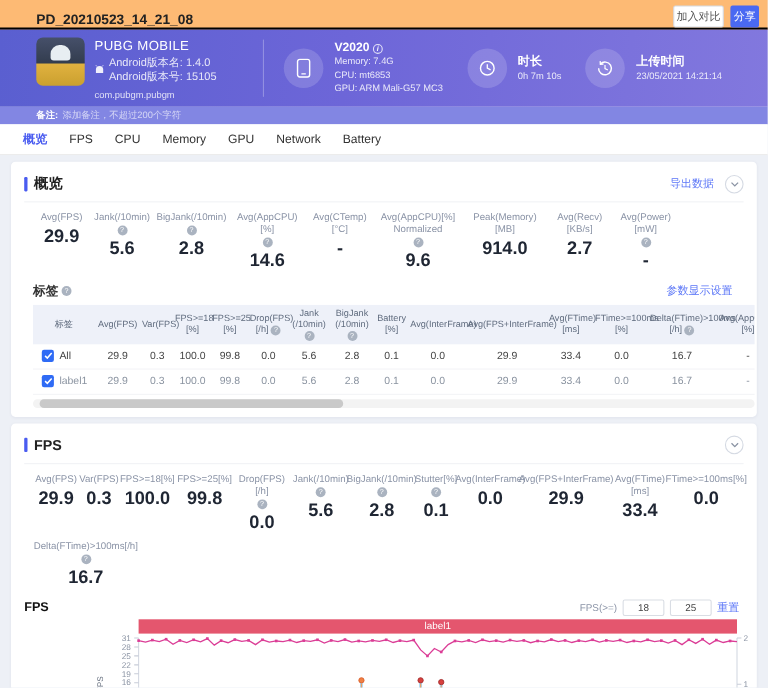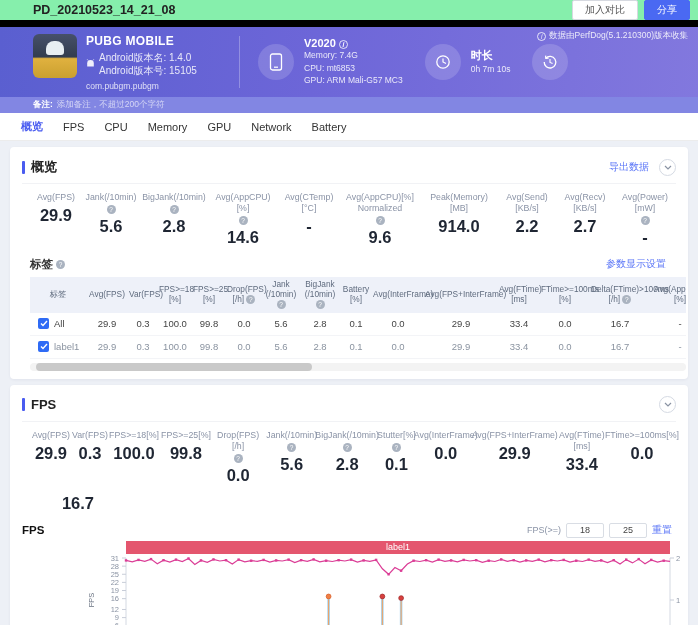--- a/index.html
+++ b/index.html
@@ -1,38 +1,38 @@
 <!DOCTYPE html>
 <html><head>
 <meta charset="utf-8">
 <style>
   * { margin:0; padding:0; box-sizing:border-box; }
   html,body { width:698px; height:625px; overflow:hidden; background:#edf0f6;
     font-family:"Liberation Sans","DejaVu Sans",sans-serif; }
   
-  .topbar { height:27px; background:#86efac; display:flex; align-items:center;
-    padding:0 8px 0 33px; border-bottom:7px solid #000000; }
+  .topbar { height:27px; background:#fdba74; display:flex; align-items:flex-end;
+    padding:0 8px 0 33px; border-bottom:2px solid #000000; }
   .topbar .title { font-size:12.5px; font-weight:bold; color:#222; flex:1; }
-  .btn { font-size:10px; padding:2px 12px; border:1px solid #d6d9e0; border-radius:2px;
+  .btn { font-size:10px; padding:2px 2px; border:1px solid #d6d9e0; border-radius:2px;
     background:#fff; color:#555; margin-left:6px; cursor:pointer; }
   .btn-primary { background:#4a69f2; border-color:#4a69f2; color:#fff; }
   
   .banner { height:70px; background:linear-gradient(95deg,#5a5fd0 0%,#6d66d8 45%,#8278de 100%);
     display:flex; align-items:center; padding:0 10px 0 33px; position:relative; color:#fff; }
   .collect-note { position:absolute; top:3px; right:10px; font-size:8.5px; color:rgba(255,255,255,.85);
     display:flex; align-items:center; gap:3px; }
   .i-circle { width:9px; height:9px; border:1px solid rgba(255,255,255,.8); border-radius:50%;
     font-size:6.5px; line-height:7px; text-align:center; display:inline-block; font-style:italic; }
   .app-block { display:flex; gap:9px; width:200px; }
   .app-icon { width:44px; height:44px; border-radius:6px; flex:none;
     background:linear-gradient(180deg,#46506a 0%,#333d4f 52%,#e0b13f 56%,#caa02f 100%);
     position:relative; overflow:hidden; }
   .app-icon::before { content:""; position:absolute; left:13px; top:7px; width:18px; height:14px;
     background:#e8eef2; border-radius:8px 8px 3px 3px; }
-  .app-name { font-size:12px; font-weight:bold; letter-spacing:.3px; }
+  .app-name { font-size:12px; font-weight:normal; letter-spacing:.3px; }
   .app-sub { display:flex; gap:4px; margin-top:3px; align-items:center; }
   .app-lines { font-size:10px; color:rgba(255,255,255,.85); line-height:1.35; }
   .pkg { font-size:8.5px; color:rgba(255,255,255,.8); margin-top:3px; }
   .vsep { width:1px; height:52px; background:rgba(255,255,255,.28); margin:0 18px 0 6px; }
   .info-block { display:flex; gap:10px; align-items:center; margin-right:22px; }
   .icon-circle { width:36px; height:36px; border-radius:50%; background:rgba(255,255,255,.16);
     display:flex; align-items:center; justify-content:center; flex:none; }
   .ib-title { font-size:11px; font-weight:bold; }
   .ib-line { font-size:8.5px; color:rgba(255,255,255,.85); line-height:1.5; }
   .note-strip { height:16px; background:#8286e3; display:flex; align-items:center;
@@ -92,24 +92,20 @@
 </head>
 <body>
 
 <div class="topbar">
   <div class="title">PD_20210523_14_21_08</div>
   <button class="btn">加入对比</button>
   <button class="btn btn-primary">分享</button>
 </div>
 
 <div class="banner">
-  <div class="collect-note">
-    <span class="i-circle">i</span>
-    <span>数据由PerfDog(5.1.210300)版本收集</span>
-  </div>
 
   <div class="app-block">
     <div class="app-icon"></div>
     <div>
       <div class="app-name">PUBG MOBILE</div>
       <div class="app-sub">
         <svg width="9" height="10" viewBox="0 0 9 10">
           <path d="M1.2 4.2 a3.3 3.3 0 0 1 6.6 0 v3.2 h-6.6 z" fill="#fff" opacity=".9"></path>
           <line x1="2" y1="1.4" x2="1.2" y2="0.3" stroke="#fff" stroke-width=".7"></line>
           <line x1="7" y1="1.4" x2="7.8" y2="0.3" stroke="#fff" stroke-width=".7"></line>
@@ -158,20 +154,24 @@
   </div>
 
   <div class="info-block" style="margin-right:0">
     <div class="icon-circle">
       <svg width="16" height="16" viewBox="0 0 16 16">
           <path d="M2.2 8 a5.8 5.8 0 1 0 1.6 -3.8" fill="none" stroke="#fff" stroke-width="1.3"></path>
           <polyline points="3.6,1.6 3.8,4.4 6.6,4.2" fill="none" stroke="#fff" stroke-width="1.2"></polyline>
           <polyline points="8,5 8,8.4 10.6,9.6" fill="none" stroke="#fff" stroke-width="1.1"></polyline>
         </svg>
     </div>
+    <div>
+      <div class="ib-title">上传时间</div>
+      <div class="ib-line">23/05/2021 14:21:14</div>
+    </div>
   </div>
 </div>
 
 <div class="note-strip">
   <b>备注:</b>
   <span class="ph">添加备注，不超过200个字符</span>
 </div>
 
 <div class="tabsbar" id="tabsbar">
     <div class="tab active">概览</div>
@@ -235,26 +235,20 @@
           <span>Avg(AppCPU)[%] Normalized</span>
           <span class="info-dot">?</span>
         </div>
         <div class="stat-value">9.6</div>
       </div>
       <div class="stat" style="width: 78px;">
         <div class="stat-label">
           <span>Peak(Memory)[MB]</span>
         </div>
         <div class="stat-value">914.0</div>
-      </div>
-      <div class="stat" style="width: 58px;">
-        <div class="stat-label">
-          <span>Avg(Send)[KB/s]</span>
-        </div>
-        <div class="stat-value">2.2</div>
       </div>
       <div class="stat" style="width: 58px;">
         <div class="stat-label">
           <span>Avg(Recv)[KB/s]</span>
         </div>
         <div class="stat-value">2.7</div>
       </div>
       <div class="stat" style="width: 62px;">
         <div class="stat-label">
           <span>Avg(Power)[mW]</span>
@@ -470,20 +464,24 @@
       </div>
       <div class="stat" style="width: 68px;">
         <div class="stat-label">
           <span>FTime&gt;=100ms[%]</span>
         </div>
         <div class="stat-value">0.0</div>
       </div>
     </div>
   <div class="stats-row" id="fps-stats2" style="padding-top:0">
       <div class="stat" style="width: 96px;">
+        <div class="stat-label">
+          <span>Delta(FTime)&gt;100ms[/h]</span>
+          <span class="info-dot">?</span>
+        </div>
         <div class="stat-value">16.7</div>
       </div>
     </div>
 
   <div class="chart-head">
     <div class="chart-title">FPS</div>
     <div class="thresh">
       <span>FPS(&gt;=)</span>
       <input value="18" style="">
       <input value="25" style="">

